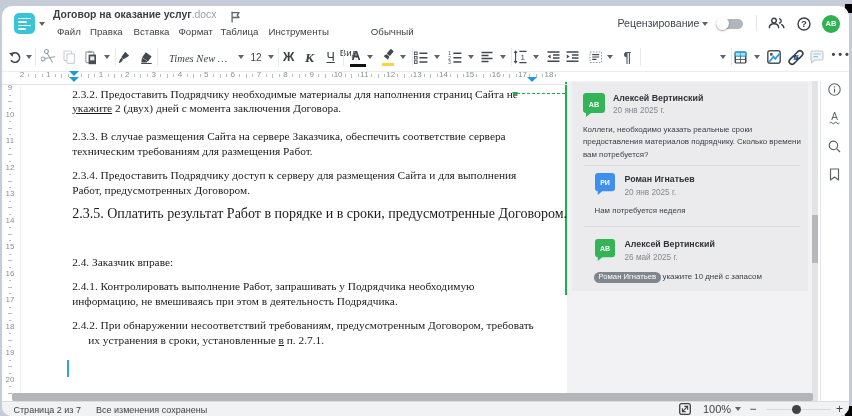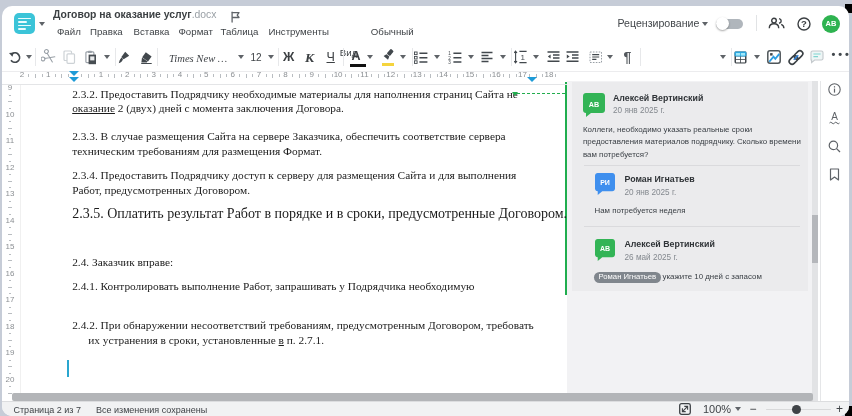--- a/index.html
+++ b/index.html
@@ -309,28 +309,29 @@
 <div style="position:absolute;left:8.75px;top:342.375px;width:2.5px;height:1px;background:#b9bdc1;"></div>
 <div style="position:absolute;left:2px;top:344.0px;width:16px;text-align:center;font-size:8px;color:#8b8f93;">19</div>
 <div style="position:absolute;left:8.75px;top:355.625px;width:2.5px;height:1px;background:#b9bdc1;"></div>
 <div style="position:absolute;left:8.0px;top:362.25px;width:4px;height:1px;background:#b9bdc1;"></div>
 <div style="position:absolute;left:8.75px;top:368.875px;width:2.5px;height:1px;background:#b9bdc1;"></div>
 <div style="position:absolute;left:2px;top:370.5px;width:16px;text-align:center;font-size:8px;color:#8b8f93;">20</div>
 <div style="position:absolute;left:8.75px;top:382.125px;width:2.5px;height:1px;background:#b9bdc1;"></div>
 <div style="position:absolute;left:8.0px;top:388.75px;width:4px;height:1px;background:#b9bdc1;"></div>
 <div style="position:absolute;left:19.5px;top:81px;width:0.5px;height:308px;background:#f0f0f0;"></div>
 <div class="serif" style="position:absolute;left:72.2px;top:83.5px;font-size:11.35px;line-height:12px;color:#1c1c1c;white-space:nowrap;">2.3.2.&nbsp;Предоставить Подрядчику необходимые материалы для наполнения страниц Сайта не</div>
-<div class="serif" style="position:absolute;left:72.2px;top:98.2px;font-size:11.35px;line-height:12px;color:#1c1c1c;white-space:nowrap;"><span style="text-decoration:underline;">оказание</span> 2 (двух) дней с момента заключения Договора.</div>
+<div class="serif" style="position:absolute;left:72.2px;top:98.2px;font-size:11.35px;line-height:12px;color:#1c1c1c;white-space:nowrap;"><span style="text-decoration:underline;">укажите</span> 2 (двух) дней с момента заключения Договора.</div>
 <div class="serif" style="position:absolute;left:72.2px;top:126.0px;font-size:11.35px;line-height:12px;color:#1c1c1c;white-space:nowrap;">2.3.3.&nbsp;В случае размещения Сайта на сервере Заказчика, обеспечить соответствие сервера</div>
-<div class="serif" style="position:absolute;left:72.2px;top:140.7px;font-size:11.35px;line-height:12px;color:#1c1c1c;white-space:nowrap;">техническим требованиям для размещения Формат.</div>
+<div class="serif" style="position:absolute;left:72.2px;top:140.7px;font-size:11.35px;line-height:12px;color:#1c1c1c;white-space:nowrap;">техническим требованиям для размещения Работ.</div>
 <div class="serif" style="position:absolute;left:72.2px;top:165.0px;font-size:11.35px;line-height:12px;color:#1c1c1c;white-space:nowrap;">2.3.4.&nbsp;Предоставить Подрядчику доступ к серверу для размещения Сайта и для выполнения</div>
 <div class="serif" style="position:absolute;left:72.2px;top:179.7px;font-size:11.35px;line-height:12px;color:#1c1c1c;white-space:nowrap;">Работ, предусмотренных Договором.</div>
 <div class="serif" style="position:absolute;left:72.2px;top:204.1px;font-size:14px;line-height:12px;color:#1c1c1c;white-space:nowrap;">2.3.5.&nbsp;Оплатить результат Работ в порядке и в сроки, предусмотренные Договором.</div>
 <div class="serif" style="position:absolute;left:72.2px;top:251.9px;font-size:11.35px;line-height:12px;color:#1c1c1c;white-space:nowrap;">2.4.&nbsp;Заказчик вправе:</div>
 <div class="serif" style="position:absolute;left:72.2px;top:276.4px;font-size:11.35px;line-height:12px;color:#1c1c1c;white-space:nowrap;">2.4.1.&nbsp;Контролировать выполнение Работ, запрашивать у Подрядчика необходимую</div>
+<div class="serif" style="position:absolute;left:72.2px;top:291.1px;font-size:11.35px;line-height:12px;color:#1c1c1c;white-space:nowrap;">информацию, не вмешиваясь при этом в деятельность Подрядчика.</div>
 <div class="serif" style="position:absolute;left:72.2px;top:315.4px;font-size:11.35px;line-height:12px;color:#1c1c1c;white-space:nowrap;">2.4.2.&nbsp;При обнаружении несоответствий требованиям, предусмотренным Договором, требовать</div>
 <div class="serif" style="position:absolute;left:72.2px;top:330.1px;font-size:11.35px;line-height:12px;color:#1c1c1c;white-space:nowrap;margin-left:16px;">их устранения в сроки, установленные <span style="text-decoration:underline;">в</span> п. 2.7.1.</div>
 <div style="position:absolute;left:67px;top:356px;width:1.5px;height:16.5px;background:#2aa6cf;"></div>
 <div style="position:absolute;left:512.3px;top:87.5px;width:0;height:0;border-left:3.5px solid transparent;border-right:3.5px solid transparent;border-top:4.5px solid #21ad4e;"></div>
 <div style="position:absolute;left:517px;top:89px;width:48px;height:0px;border-top:1.5px dashed #21ad4e;"></div>
 <div style="position:absolute;left:572px;top:78px;width:235.5px;height:209px;background:#ebebed;"></div>
 <svg style="position:absolute;left:583px;top:88.5px;" width="22" height="24" viewBox="0 0 22 24">
           <path d="M3 0 H19 C20.7 0 22 1.3 22 3 V17 C22 18.7 20.7 20 19 20 H8 L3 24 L3 20 C1.3 20 0 18.7 0 17 V3 C0 1.3 1.3 0 3 0 Z" fill="#33b456"></path>
           <text x="11" y="13.5" font-size="7.2" font-weight="700" fill="#fff" text-anchor="middle" font-family="Liberation Sans">АВ</text>
         </svg>

